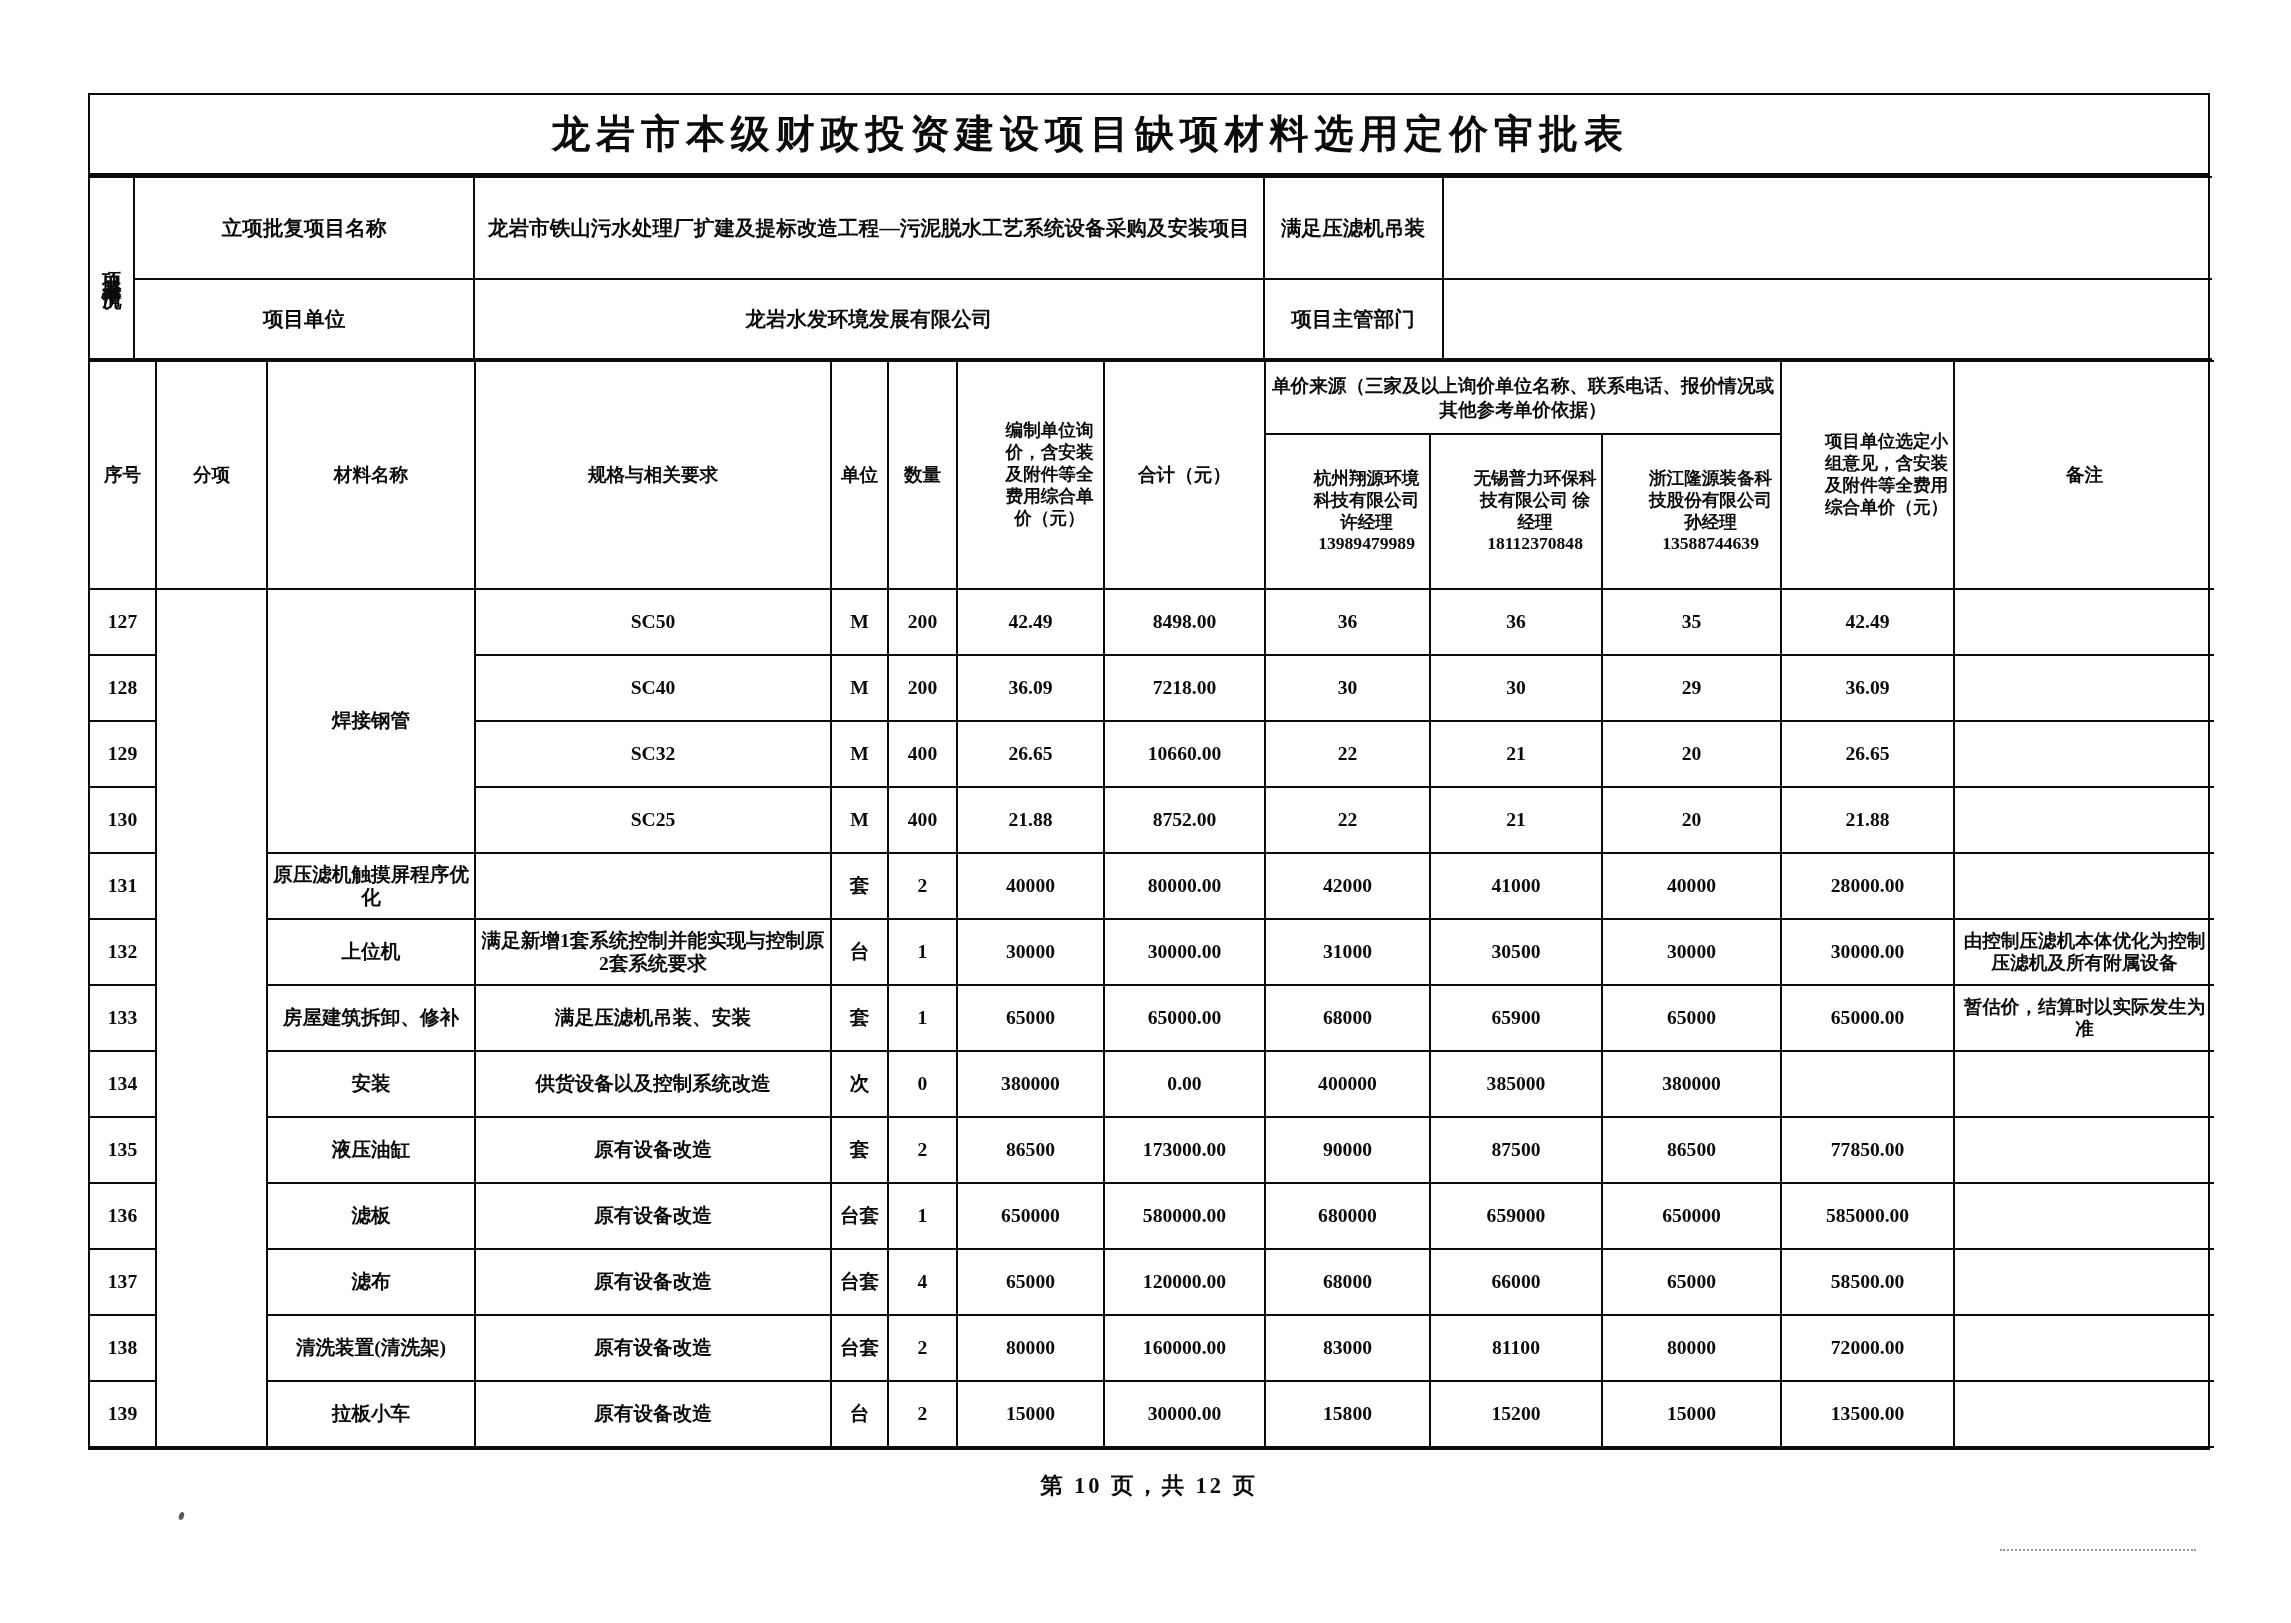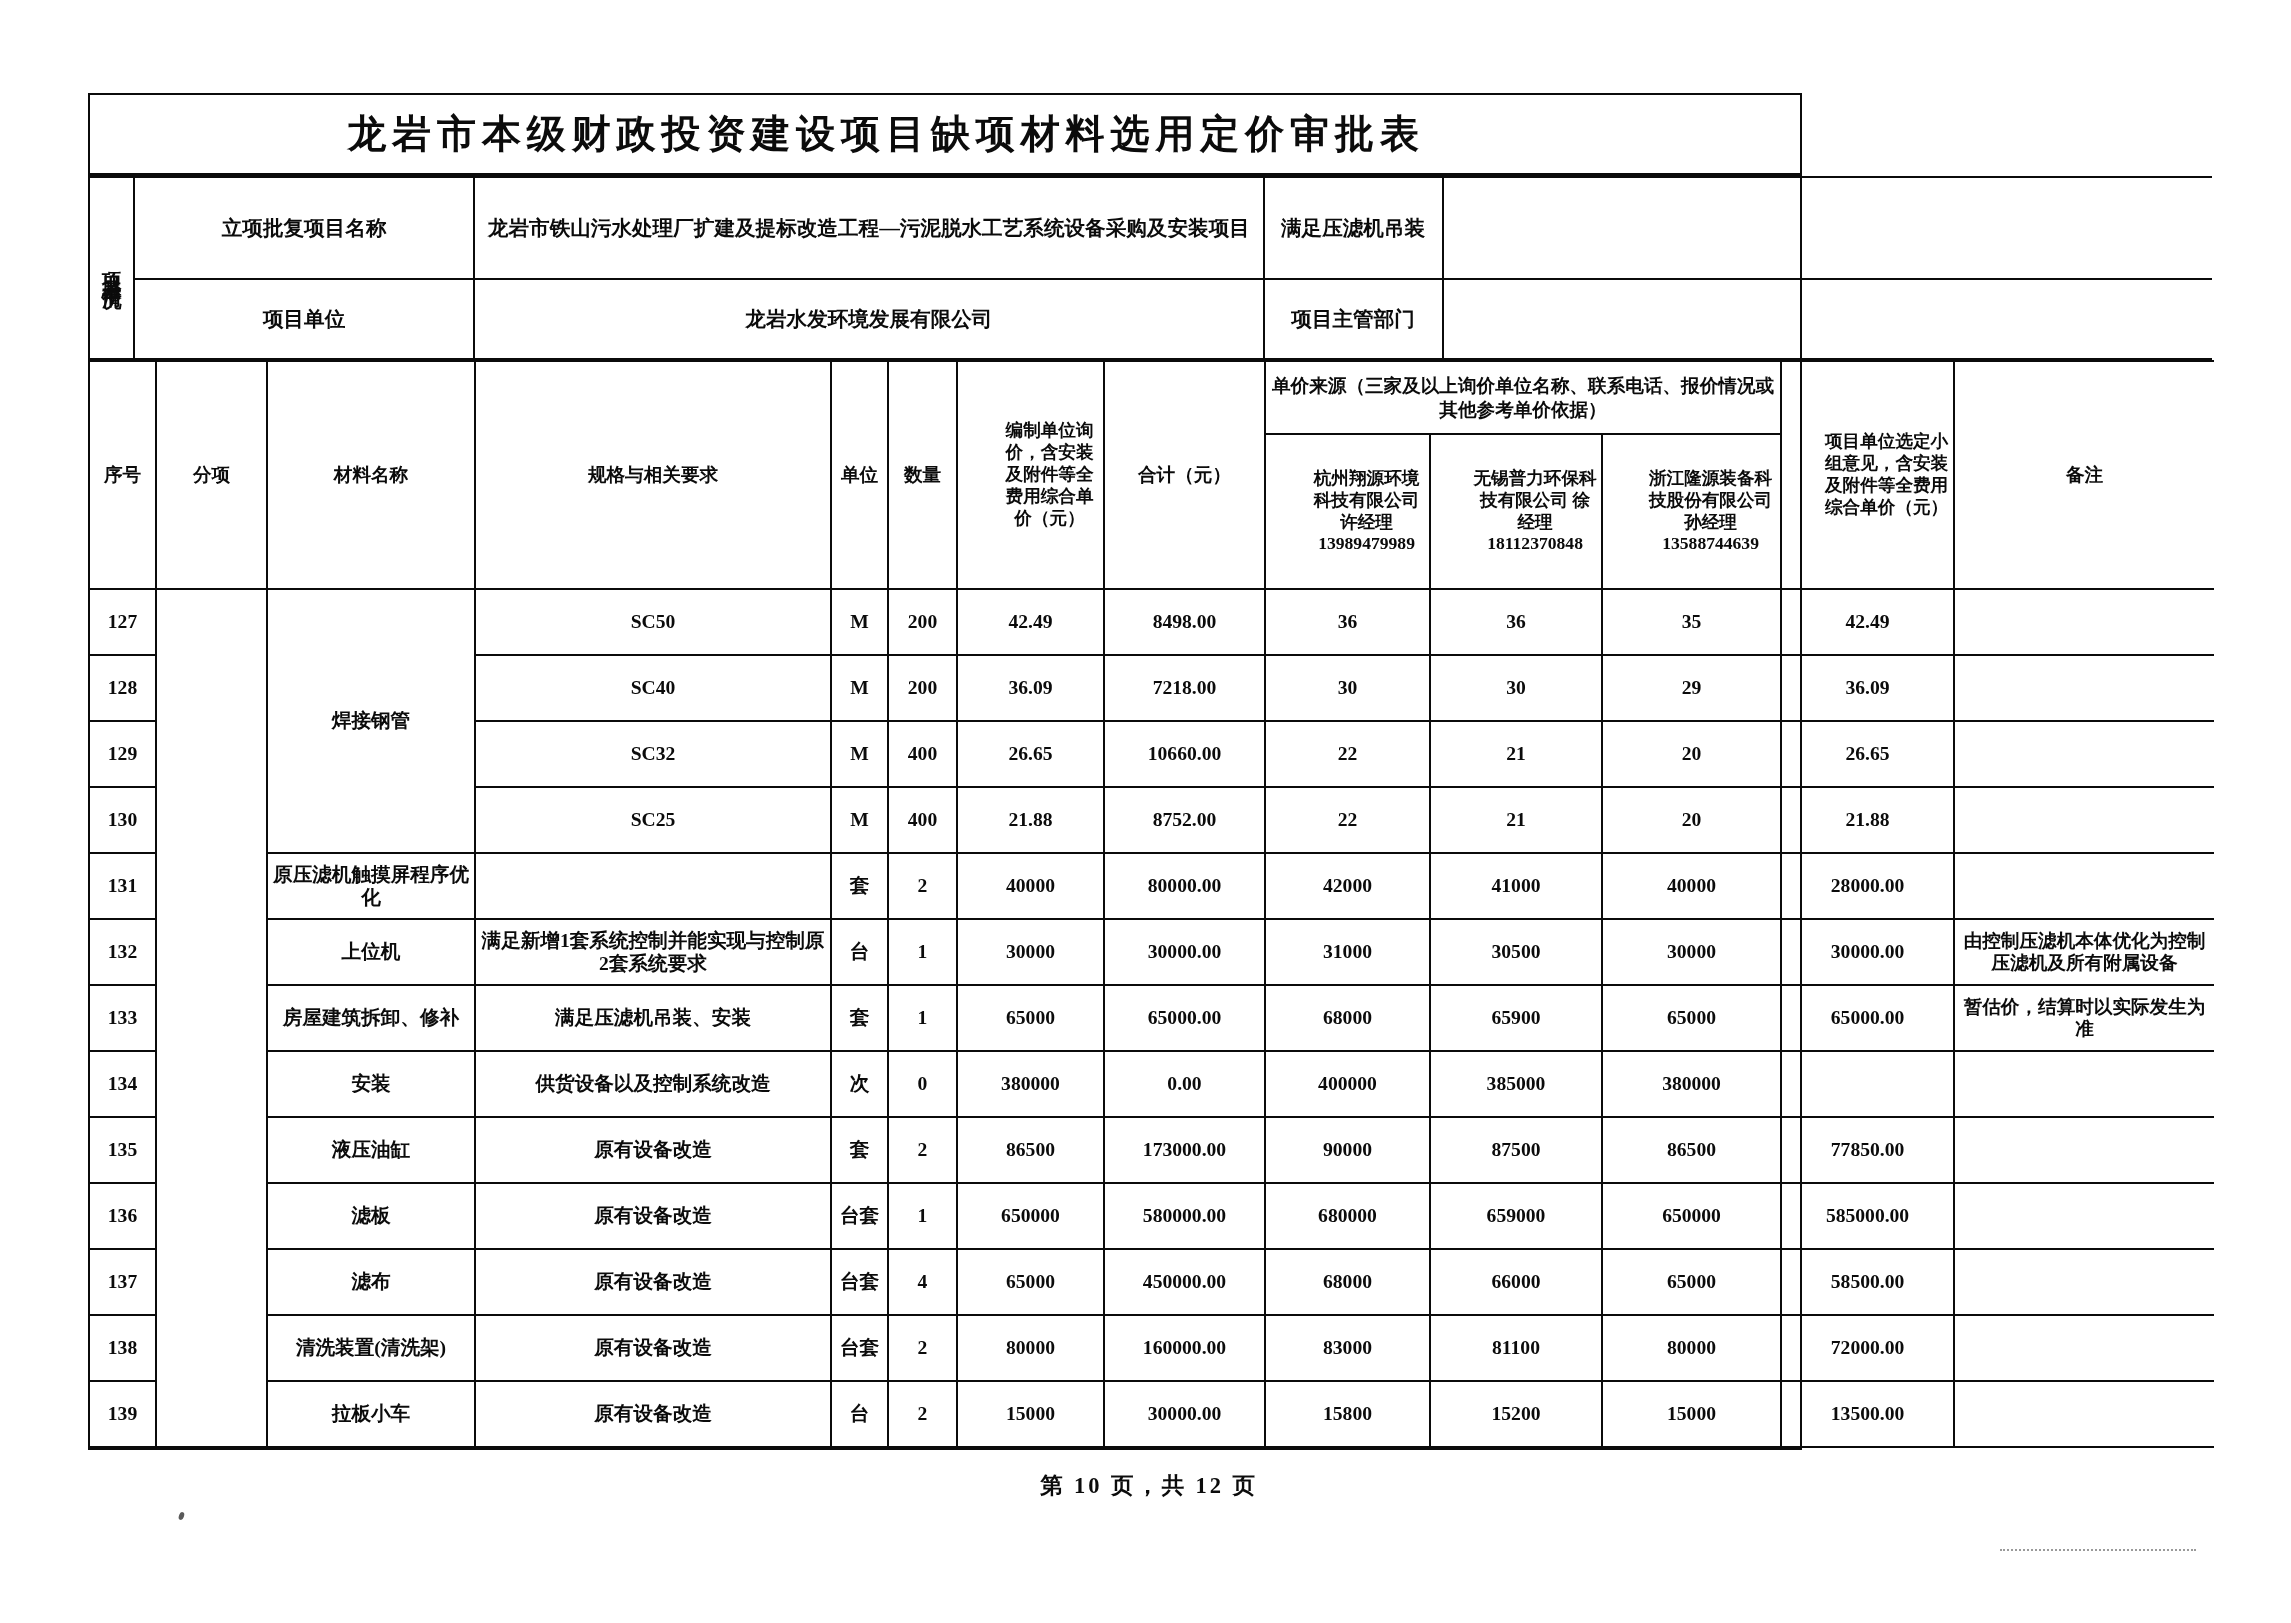--- a/index.html
+++ b/index.html
@@ -6,21 +6,21 @@
   html, body { background: #ffffff; }
   body {
     width: 2292px; height: 1623px;
     font-family: "Liberation Serif", "DejaVu Serif", serif;
     color: #0b0b0b;
     position: relative;
     overflow: hidden;
   }
   .sheet {
     position: absolute; left: 88px; top: 93px;
-    width: 1714px;
+    width: 2122px;
     border: 2.9px solid #0b0b0b;
   }
   .title-row {
     height: 81px;
     border-bottom: 3.9px solid #0b0b0b;
     display: flex; align-items: center; justify-content: center;
   }
   .title-row h1 {
     font-size: 39px; font-weight: 700; letter-spacing: 5.9px;
     transform: translateX(-59px);
@@ -278,21 +278,21 @@
           <td>585000.00</td>
           <td class="remark no-right"></td>
         </tr>
         <tr>
           <td class="no-left">137</td>
           <td>滤布</td>
           <td>原有设备改造</td>
           <td>台套</td>
           <td>4</td>
           <td>65000</td>
-          <td>450000.00</td>
+          <td>120000.00</td>
           <td>68000</td>
           <td>66000</td>
           <td>65000</td>
           <td>58500.00</td>
           <td class="remark no-right"></td>
         </tr>
         <tr>
           <td class="no-left">138</td>
           <td>清洗装置(清洗架)</td>
           <td>原有设备改造</td>

